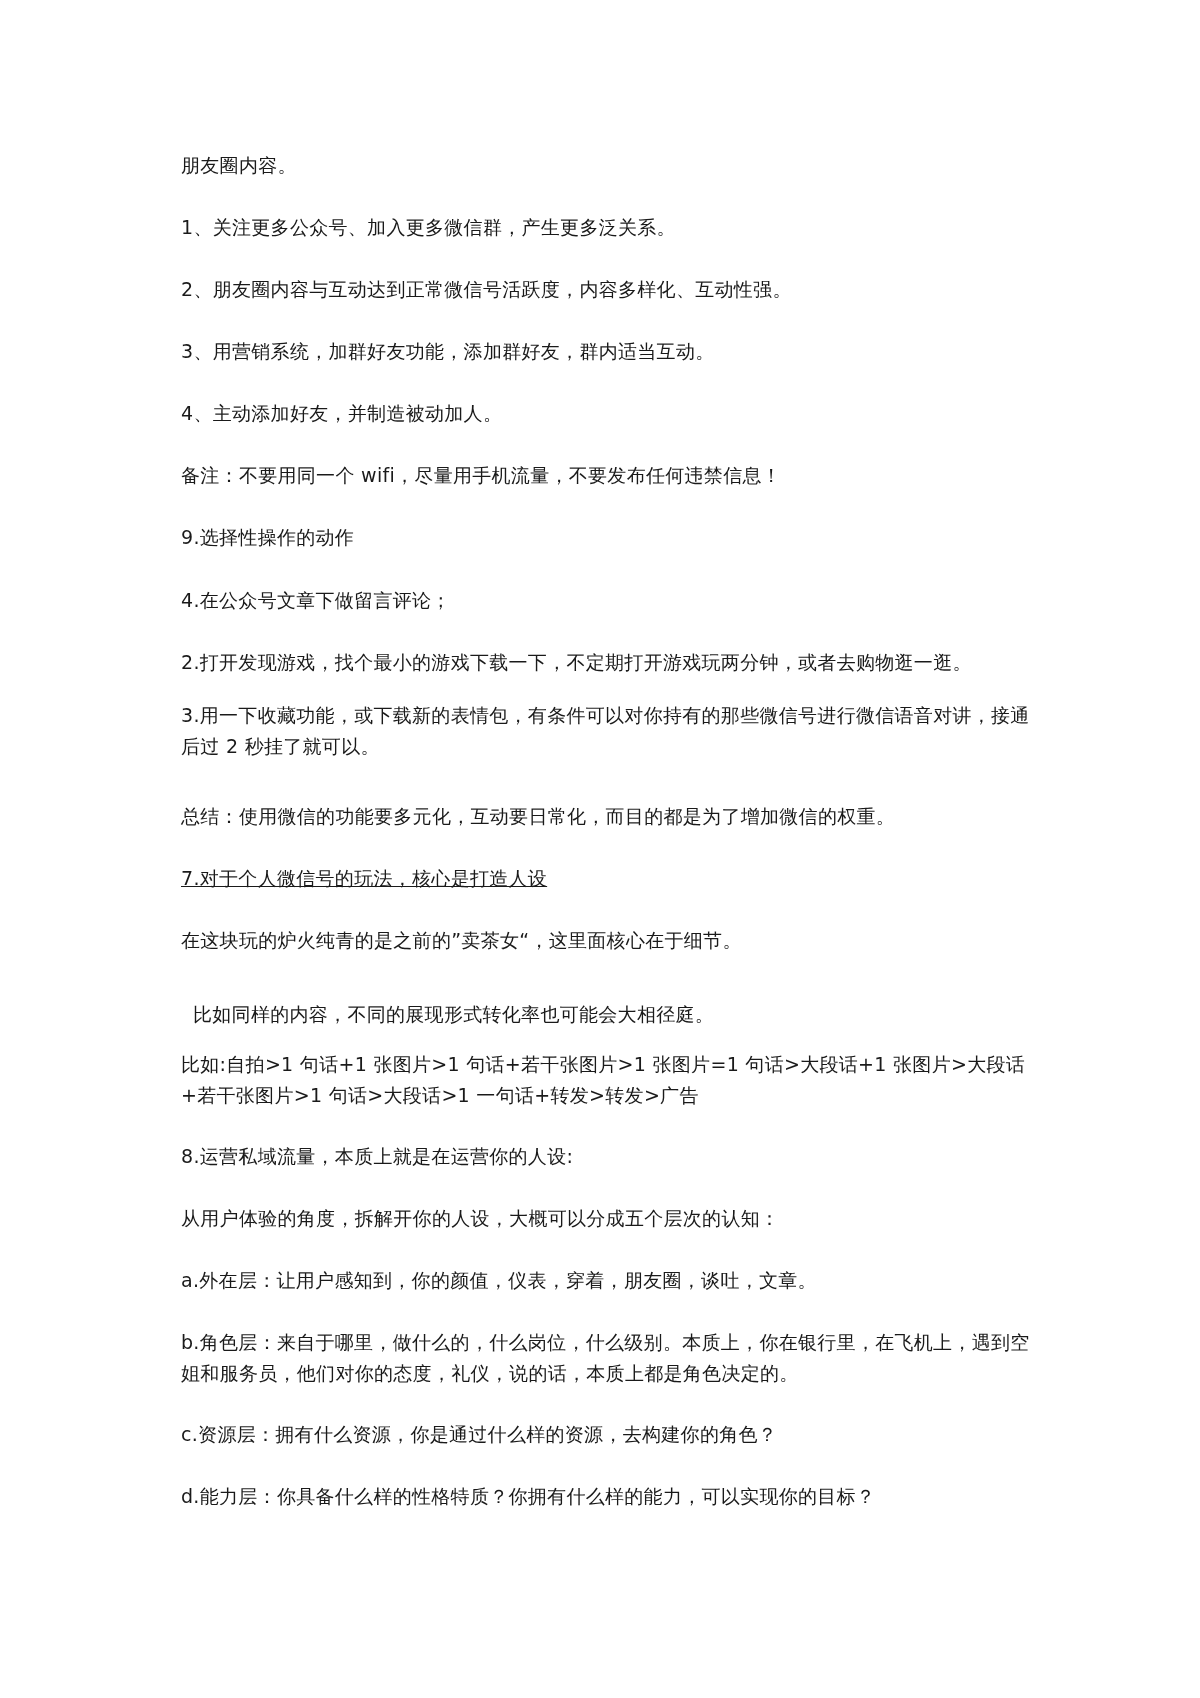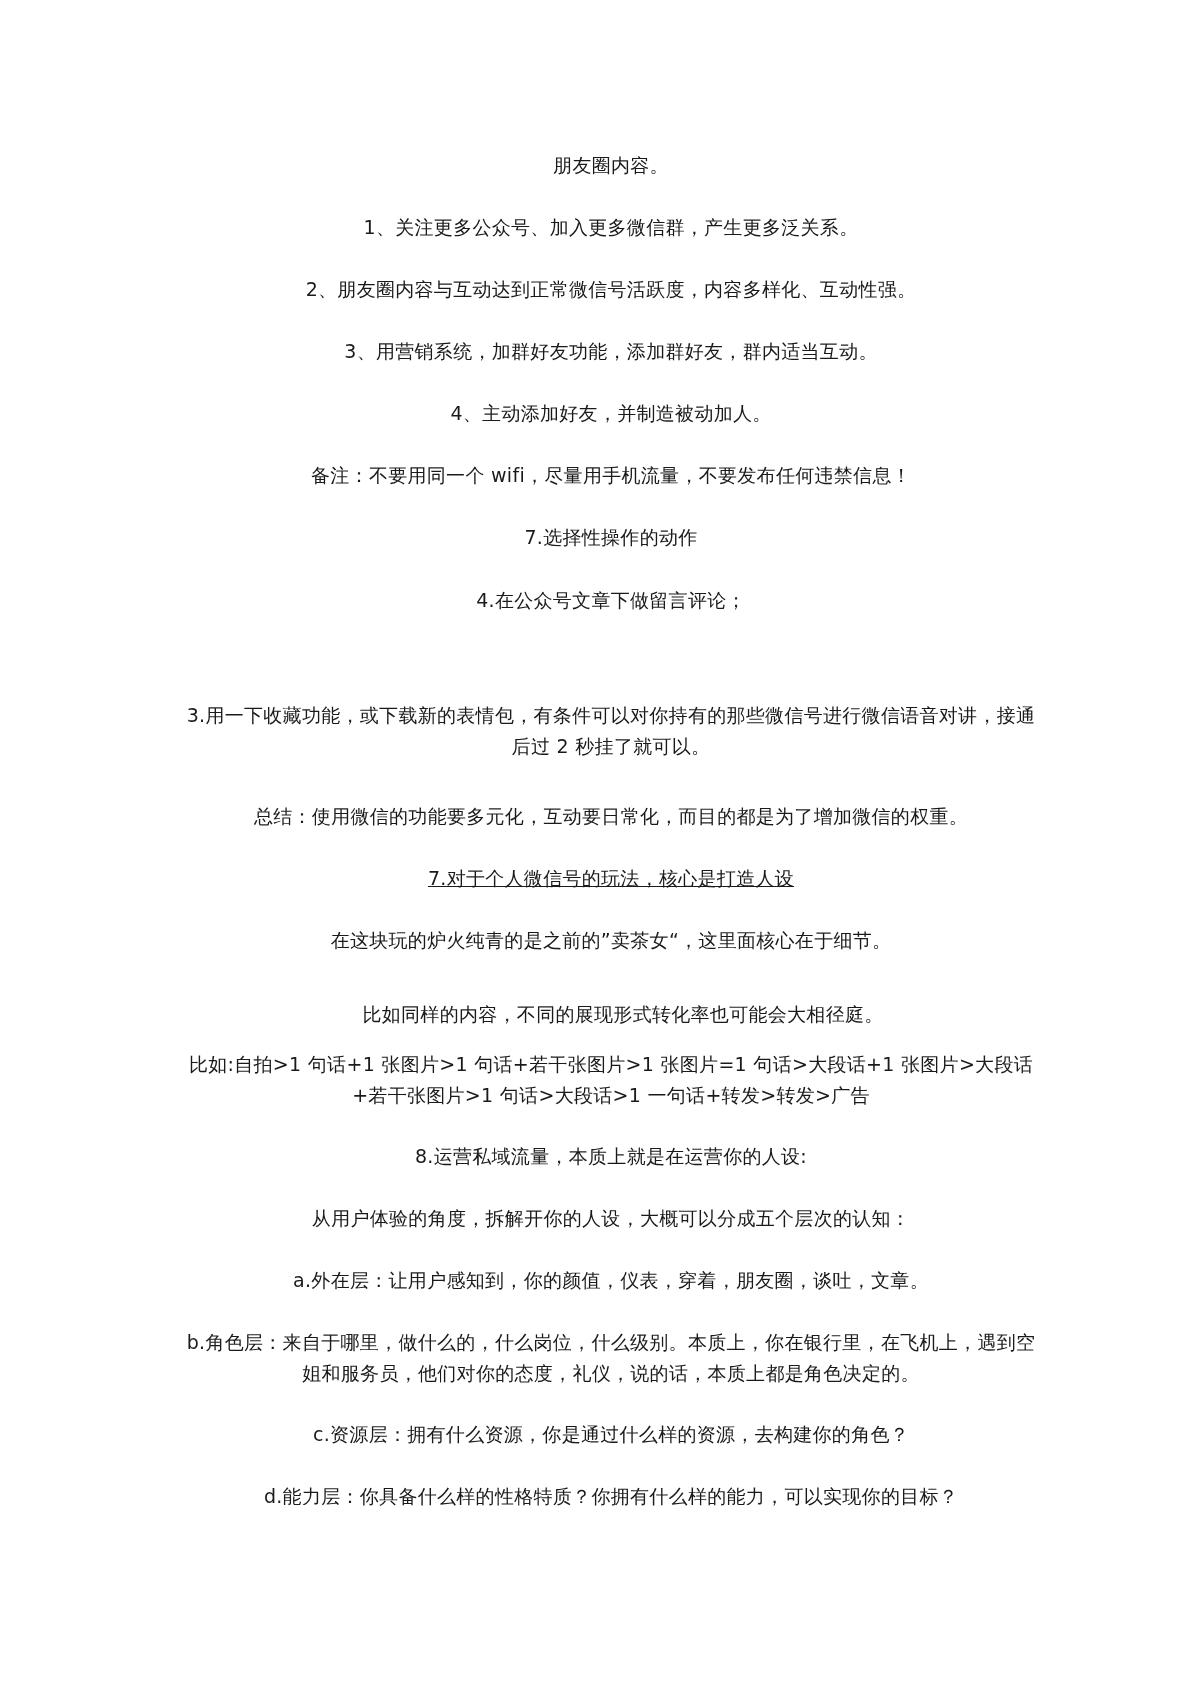--- a/index.html
+++ b/index.html
@@ -15,21 +15,20 @@
       font-family: "DejaVu Sans", "Liberation Sans", sans-serif;
       color: #1a1a1a;
     }
     .page {
       position: absolute;
       left: 0;
       top: 0;
       width: 1200px;
       height: 1698px;
       background: #ffffff;
-      text-align: center;
     }
     .para {
       position: absolute;
       left: 181px;
       width: 860px;
       font-size: 19px;
       line-height: 31px;
       letter-spacing: 0.3px;
       white-space: normal;
       word-break: break-all;
@@ -38,22 +37,23 @@
 </head>
 <body>
 
 <div class="page">
   <p class="para" style="top:150px;margin:0;">朋友圈内容。</p>
   <p class="para" style="top:212px;margin:0;">1、关注更多公众号、加入更多微信群，产生更多泛关系。</p>
   <p class="para" style="top:274px;margin:0;">2、朋友圈内容与互动达到正常微信号活跃度，内容多样化、互动性强。</p>
   <p class="para" style="top:336px;margin:0;">3、用营销系统，加群好友功能，添加群好友，群内适当互动。</p>
   <p class="para" style="top:398px;margin:0;">4、主动添加好友，并制造被动加人。</p>
   <p class="para" style="top:460px;margin:0;">备注：不要用同一个 wifi，尽量用手机流量，不要发布任何违禁信息！</p>
-  <p class="para" style="top:522px;margin:0;">7.选择性操作的动作</p>
+  <p class="para" style="top:522px;margin:0;">9.选择性操作的动作</p>
   <p class="para" style="top:585px;margin:0;">4.在公众号文章下做留言评论；</p>
+  <p class="para" style="top:647px;margin:0;">2.打开发现游戏，找个最小的游戏下载一下，不定期打开游戏玩两分钟，或者去购物逛一逛。</p>
   <p class="para" style="top:700px;margin:0;">3.用一下收藏功能，或下载新的表情包，有条件可以对你持有的那些微信号进行微信语音对讲，接通后过 2 秒挂了就可以。</p>
   <p class="para" style="top:801px;margin:0;">总结：使用微信的功能要多元化，互动要日常化，而目的都是为了增加微信的权重。</p>
   <p class="para" style="top:863px;margin:0;text-decoration:underline;">7.对于个人微信号的玩法，核心是打造人设</p>
   <p class="para" style="top:925px;margin:0;">在这块玩的炉火纯青的是之前的”卖茶女“，这里面核心在于细节。</p>
   <p class="para" style="top:987px;margin:12px;">比如同样的内容，不同的展现形式转化率也可能会大相径庭。</p>
   <p class="para" style="top:1049px;margin:0;">比如:自拍&gt;1 句话+1 张图片&gt;1 句话+若干张图片&gt;1 张图片=1 句话&gt;大段话+1 张图片&gt;大段话+若干张图片&gt;1 句话&gt;大段话&gt;1 一句话+转发&gt;转发&gt;广告</p>
   <p class="para" style="top:1141px;margin:0;">8.运营私域流量，本质上就是在运营你的人设:</p>
   <p class="para" style="top:1203px;margin:0;">从用户体验的角度，拆解开你的人设，大概可以分成五个层次的认知：</p>
   <p class="para" style="top:1265px;margin:0;">a.外在层：让用户感知到，你的颜值，仪表，穿着，朋友圈，谈吐，文章。</p>
   <p class="para" style="top:1327px;margin:0;">b.角色层：来自于哪里，做什么的，什么岗位，什么级别。本质上，你在银行里，在飞机上，遇到空姐和服务员，他们对你的态度，礼仪，说的话，本质上都是角色决定的。</p>

